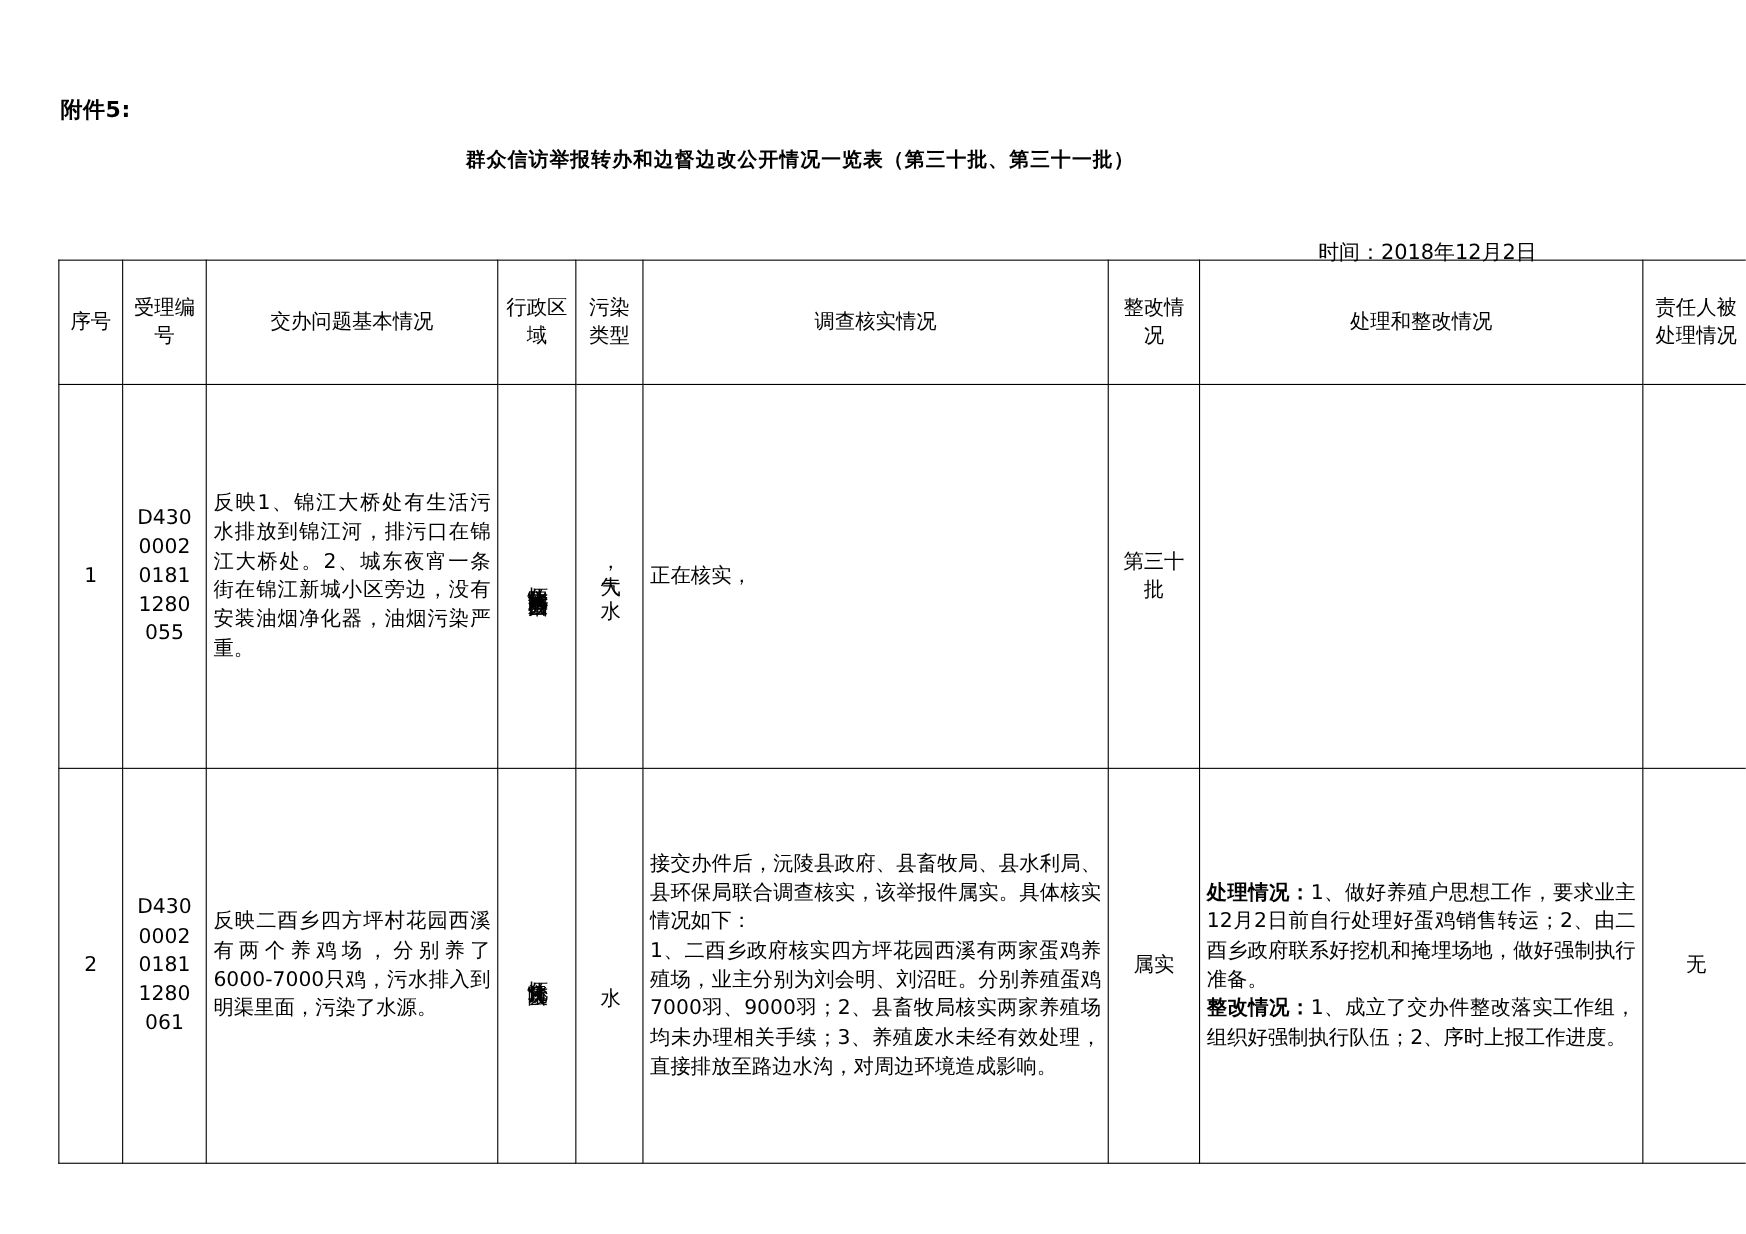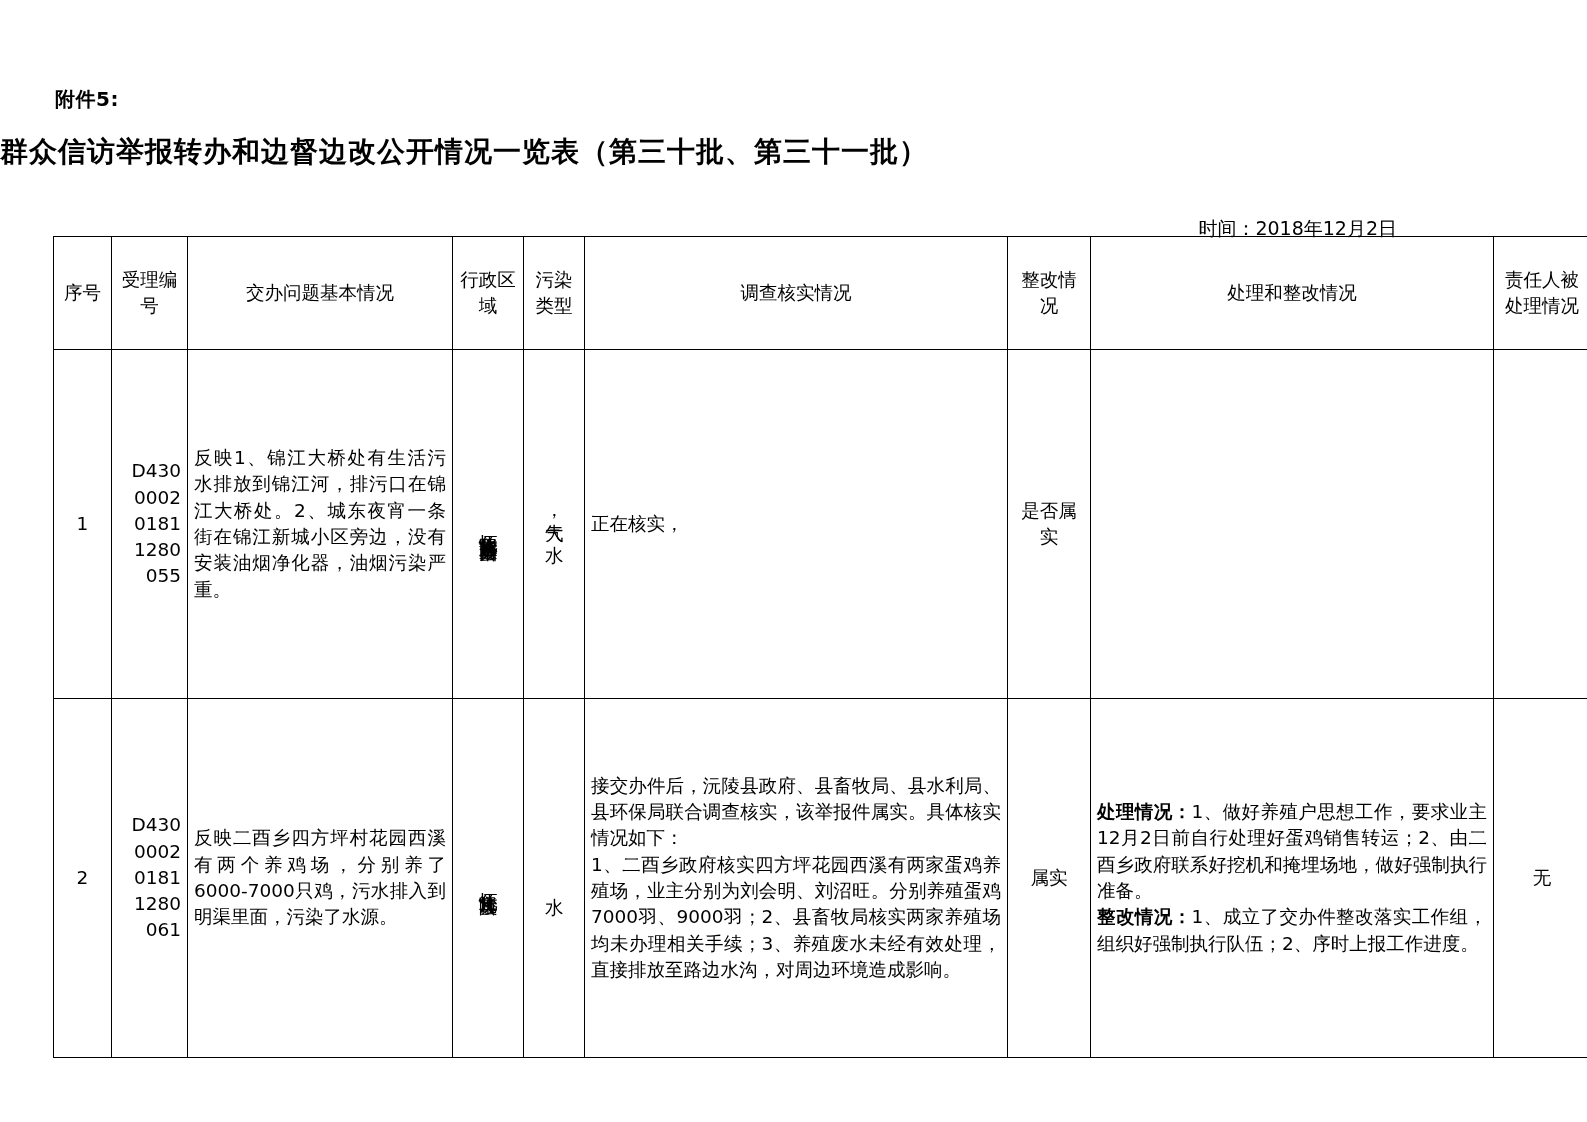--- a/index.html
+++ b/index.html
@@ -29,21 +29,22 @@
     font-size: 20px;
     font-family: "DejaVu Sans", "Liberation Sans", sans-serif;
     font-weight: bold;
     letter-spacing: 0.5px;
   }
   .doc-title {
     position: absolute;
     left: 0;
     right: 0;
     top: 133px;
-    font-size: 28px;
+    text-align: center;
+    font-size: 18px;
     font-weight: bold;
     font-family: "DejaVu Sans", "Liberation Sans", sans-serif;
     letter-spacing: 1px;
   }
   .doc-date {
     position: absolute;
     right: 58px;
     top: 216px;
     font-size: 19px;
     font-family: "DejaVu Sans", "Liberation Sans", sans-serif;
@@ -65,21 +66,21 @@
     padding: 4px 6px;
     word-wrap: break-word;
     overflow-wrap: break-word;
   }
   table.main th {
     text-align: center;
     font-weight: normal;
     height: 104px;
   }
   .c-seq      { width: 45px;  text-align: center; }
-  .c-code     { width: 63px;  text-align: right; }
+  .c-code     { width: 63px;  text-align: center; }
   .c-desc     { width: 252px; text-align: left; }
   .c-region   { width: 58px;  text-align: center; }
   .c-type     { width: 48px;  text-align: center; }
   .c-investig { width: 410px; text-align: left; }
   .c-true     { width: 70px;  text-align: center; }
   .c-handle   { width: 390px; text-align: left; }
   .c-resp     { width: 84px;  text-align: center; }
 
   th.c-desc, th.c-investig, th.c-handle { text-align: center; }
 
@@ -151,21 +152,21 @@
         </td>
         <td class="c-region">
           <span class="vert-text">怀化市麻阳苗族自治县</span>
         </td>
         <td class="c-type">
           <span class="vert-text">大气，水</span>
         </td>
         <td class="c-investig">
           <span class="cell-block">正在核实，</span>
         </td>
-        <td class="c-true">是否属实</td>
+        <td class="c-true">第三十批</td>
         <td class="c-handle"></td>
         <td class="c-resp"></td>
       </tr>
 
       <tr class="row-2">
         <td class="c-seq">2</td>
         <td class="c-code codecell">
           <span>D430</span><br>
           <span>0002</span><br>
           <span>0181</span><br>

